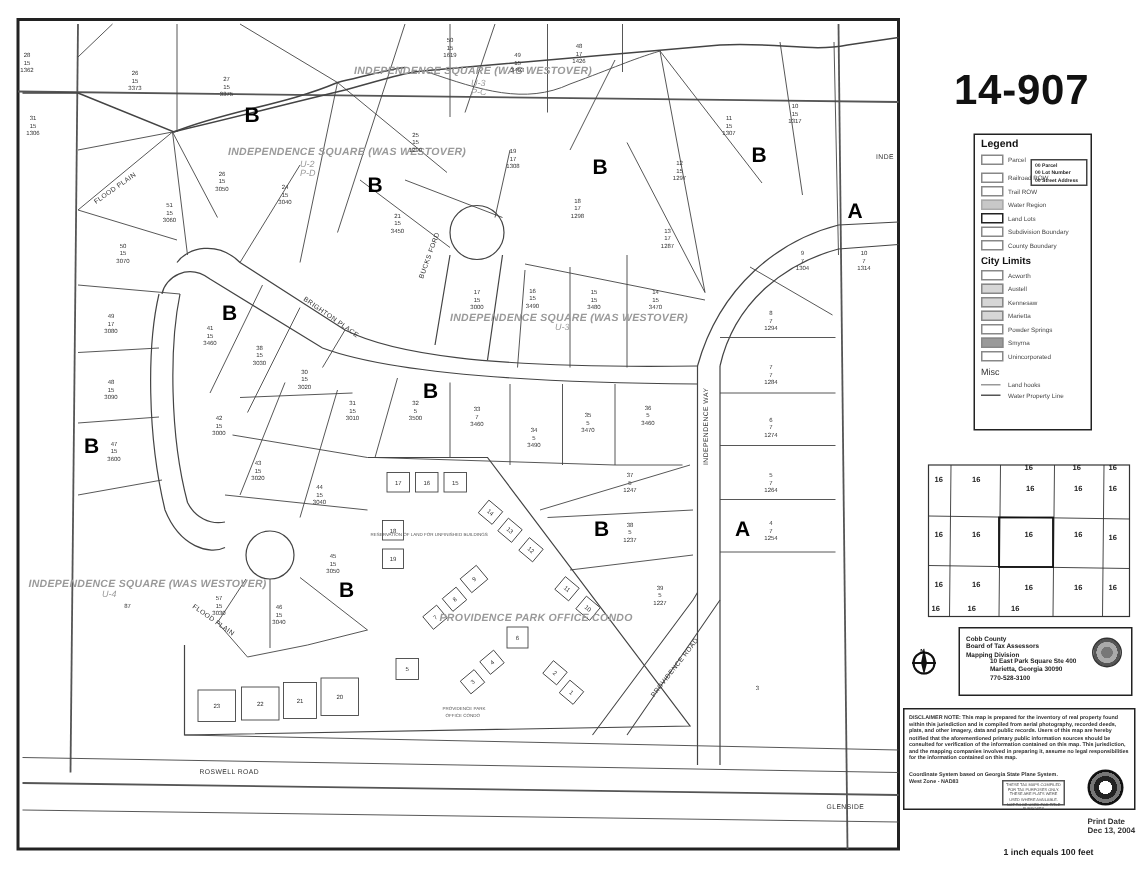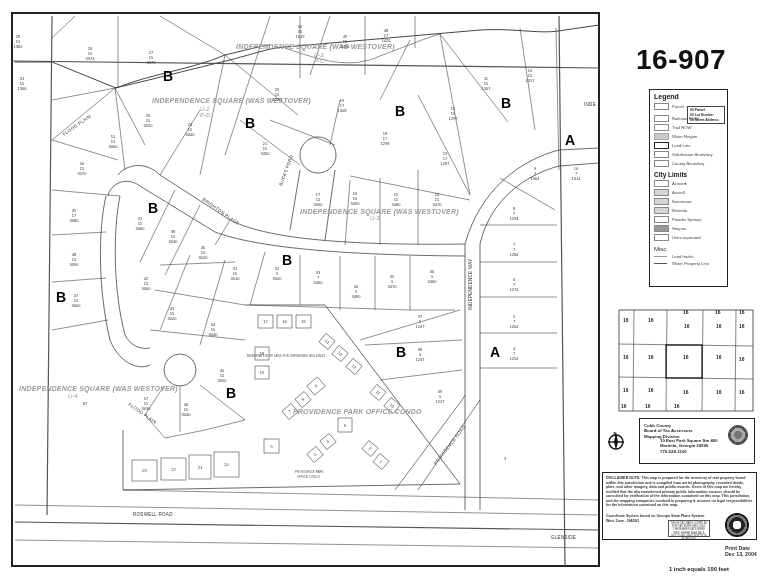--- a/index.html
+++ b/index.html
@@ -557,21 +557,21 @@
       <text class="plot-letter" x="570" y="145" text-anchor="middle">A</text>
       <text class="plot-letter" x="153" y="213" text-anchor="middle">B</text>
       <text class="plot-letter" x="287" y="265" text-anchor="middle">B</text>
       <text class="plot-letter" x="61" y="302" text-anchor="middle">B</text>
       <text class="plot-letter" x="401" y="357" text-anchor="middle">B</text>
       <text class="plot-letter" x="495" y="357" text-anchor="middle">A</text>
       <text class="plot-letter" x="231" y="398" text-anchor="middle">B</text>
     </g>
 </svg>
 
-<div class="map-id">16-907</div>
+<div class="map-id">14-907</div>
 
 <div class="legend">
   <h3>Legend</h3>
   <div class="row">
     <span class="sw"></span>
     <span>Parcel</span>
   </div>
   <div class="key">
     <div>00  Parcel</div>
     <div>00  Lot Number</div>

